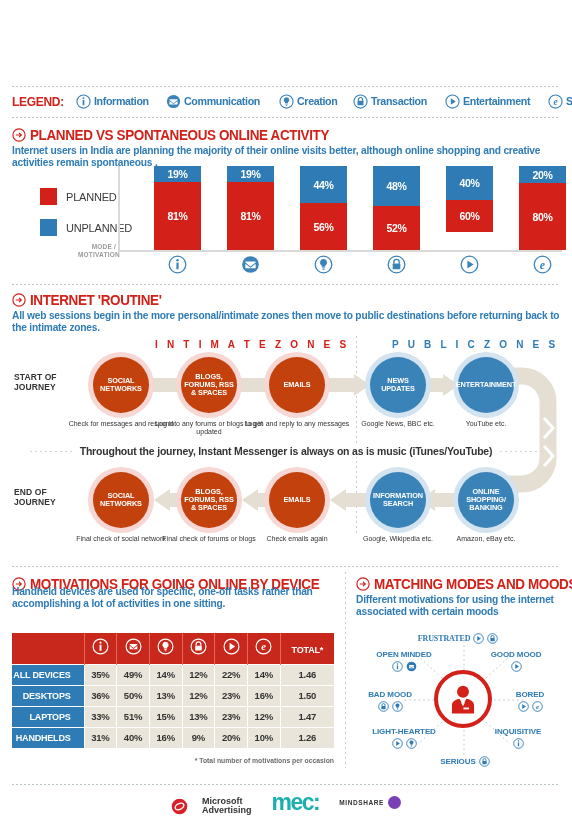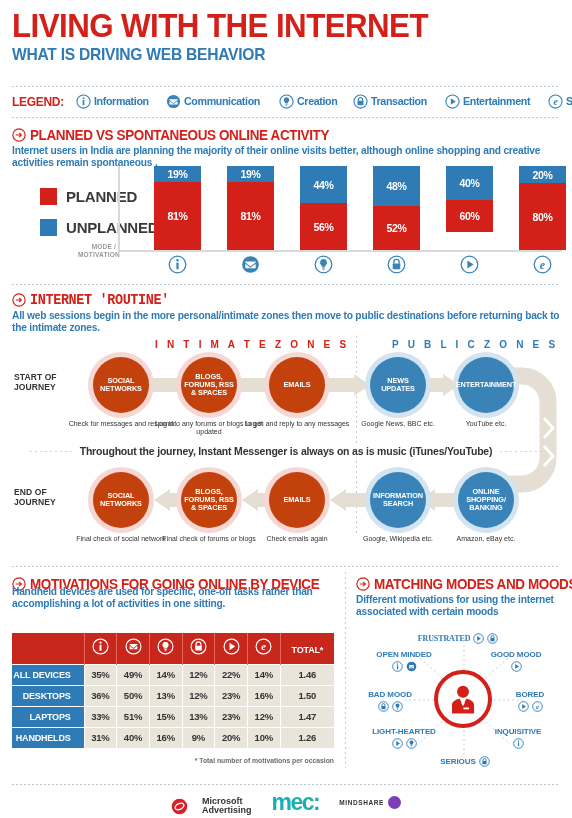--- a/index.html
+++ b/index.html
@@ -51,21 +51,21 @@
   .bar .seg { width:100%; display:flex; align-items:center; justify-content:center; color:#fff; font-weight:bold; font-size:10.5px; letter-spacing:-0.3px;}
   .seg.blue { background:#2E7BB5; }
   .seg.red  { background:#D32018; }
   .modeicons { position:absolute; left:118px; top:255px; width:444px; height:22px; }
   .modeicons .mi { position:absolute; top:0; width:47px; display:flex; justify-content:center; }
   .mode-lbl { position:absolute; left:78px; top:243px; width:38px; text-align:right;
      font-size:6.5px; color:#9a9a9a; font-weight:bold; line-height:8px; letter-spacing:0.2px;}
   .lg-key { position:absolute; left:40px; top:188px; }
   .lg-key .row { display:flex; align-items:center; gap:9px; margin-bottom:14px; }
   .lg-key .sw { width:17px; height:17px; flex:none; }
-  .lg-key .kl { font-size:15px; font-weight:bold; color:#3a3a3a; letter-spacing:-0.2px;}
+  .lg-key .kl { font-size:11px; font-weight:normal; color:#3a3a3a; letter-spacing:-0.2px;}
 
   
   .zone-lbl { position:absolute; font-size:10px; font-weight:bold; letter-spacing:3.2px; }
   .vdots { position:absolute; width:1px;
      background-image: linear-gradient(to bottom, #c3ccd2 0 2px, transparent 2px 5px);
      background-size: 1px 5px; }
   .node { position:absolute; width:56px; height:56px; border-radius:50%;
      display:flex; align-items:center; justify-content:center; text-align:center;
      color:#fff; font-weight:bold; font-size:7.3px; line-height:8.2px; letter-spacing:-0.1px; }
   .node.red  { background:#c2410c; box-shadow: 0 0 0 5px #F6D7D3; }
@@ -103,24 +103,20 @@
   .ms-txt { font-size:9px; line-height:9.5px; font-weight:bold; color:#333; }
   .mec-txt { font-size:23px; font-weight:bold; color:#1BAFB0; letter-spacing:-1.5px; }
   .mind-txt { font-size:6.5px; font-weight:bold; color:#333; letter-spacing:0.6px; }
   .mind-dot { width:13px; height:13px; border-radius:50%; background:#7B3FB5; }
 </style>
 </head>
 <body>
 
 <div class="page">
 
-  <div class="hdr">
-    <h1>LIVING WITH THE INTERNET</h1>
-    <h2>WHAT IS DRIVING WEB BEHAVIOR</h2>
-  </div>
   <div class="dotrule" style="top:86px"></div>
   <div class="dotrule" style="top:117px"></div>
 
   <div class="legend">
     <span class="legend-title">LEGEND:</span>
 
     <span class="legend-item">
       <span class="ic">
         <svg width="15" height="15" viewBox="0 0 24 24">
             <circle cx="12" cy="12" r="10.5" fill="none" stroke="#3A83B8" stroke-width="1.8"></circle>
@@ -279,21 +275,21 @@
     <span class="mi" style="left:401px">
       <svg width="19" height="19" viewBox="0 0 24 24">
           <circle cx="12" cy="12" r="10.5" fill="none" stroke="#3A83B8" stroke-width="1.6"></circle>
           <text x="12" y="17.6" font-family="Liberation Serif, serif" font-size="15" font-style="italic" font-weight="bold" fill="#3A83B8" text-anchor="middle">e</text>
         </svg>
     </span>
   </div>
 
   <div class="dotrule" style="top:284px"></div>
 
-  <div class="sec-h" style="position:absolute;left:12px;top:292px;font-family:Liberation Mono, monospace;">
+  <div class="sec-h" style="position:absolute;left:12px;top:292px;">
     <span class="ic">
       <svg width="14" height="14" viewBox="0 0 24 24">
           <circle cx="12" cy="12" r="10.5" fill="none" stroke="#D32018" stroke-width="2"></circle>
           <path d="M6.5 12h9m-3.4-3.6L16 12l-3.9 3.6" fill="none" stroke="#D32018" stroke-width="2"></path>
         </svg>
     </span>
     <span class="t">INTERNET 'ROUTINE'</span>
   </div>
   <div class="sec-sub" style="position:absolute;left:12px;top:310px;width:552px;">All web sessions begin in the more personal/intimate zones then move to public destinations before returning back to the intimate zones.</div>
 

